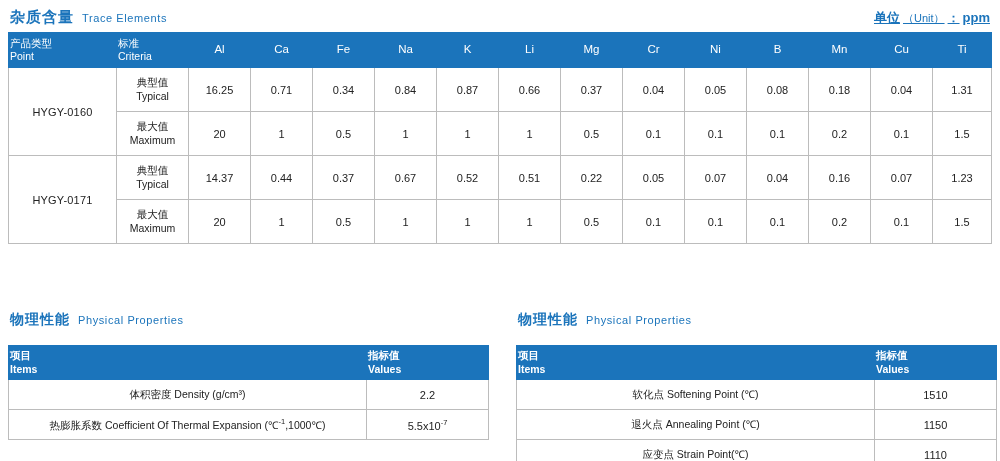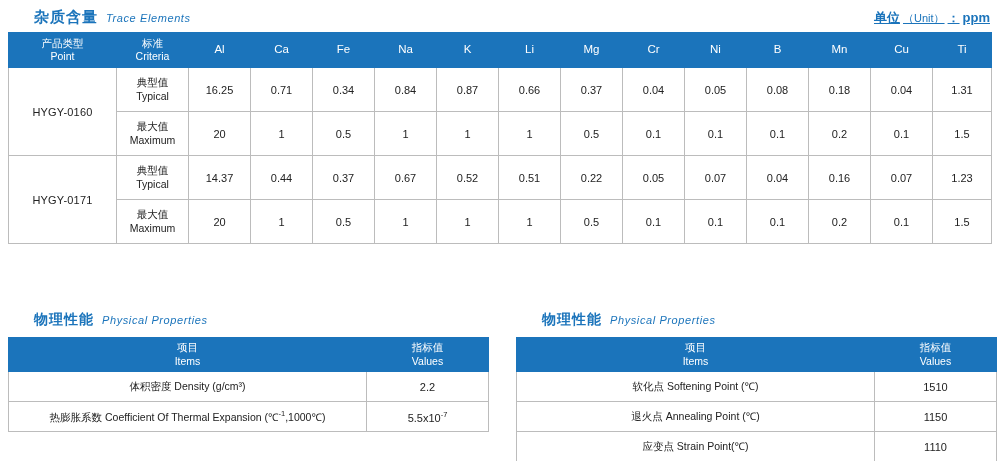--- a/index.html
+++ b/index.html
@@ -38,27 +38,25 @@
   .title-left {
     display: flex;
     align-items: baseline;
     gap: 8px;
   }
   .title-cn {
     color: #1b74bb;
     font-size: 15px;
     font-weight: bold;
     letter-spacing: 1px;
-    margin-left: 24px;
   }
   .title-en {
     color: #1b74bb;
     font-size: 11px;
     letter-spacing: 0.6px;
-    font-style: italic;
   }
   .unit-wrap {
     display: flex;
     align-items: baseline;
     gap: 3px;
     color: #1b74bb;
     font-size: 13px;
     font-weight: bold;
     text-decoration: underline;
   }
@@ -89,21 +87,21 @@
     color: #ffffff;
     border: 1px solid #1b74bb;
     font-weight: normal;
     height: 32px;
     line-height: 1.15;
     font-size: 10.5px;
   }
   .th-two {
     display: flex;
     flex-direction: column;
-    align-items: center;
+    align-items: flex-start;
     justify-content: center;
     line-height: 1.25;
   }
   .th-cn { font-size: 10.5px; }
   .th-en { font-size: 10.5px; }
   .th-single { font-size: 11.5px; }
 
   .trace-table td {
     height: 41px;
     font-size: 11px;
@@ -126,35 +124,35 @@
     top: 311px;
     width: 481px;
   }
   .phys.left { left: 8px; }
   .phys.right { left: 516px; }
 
   .phys-title {
     display: flex;
     align-items: baseline;
     gap: 8px;
-    padding: 0 2px 8px 2px;
+    padding: 0 2px 16px 2px;
   }
   .phys-title .title-cn { font-size: 14px; }
   .phys-title .title-en { font-size: 11px; }
 
   .phys-table th, .phys-table td {
     border: 1px solid #bcbcbc;
     text-align: center;
     vertical-align: middle;
   }
   .phys-table thead th {
     background: #1b74bb;
     color: #ffffff;
     border: 1px solid #1b74bb;
-    font-weight: normal;
+    font-weight: bold;
     height: 31px;
     font-size: 10.5px;
   }
   .phys-table td {
     height: 27px;
     font-size: 11px;
     color: #222;
   }
   .phys-table td.item {
     text-align: center;

